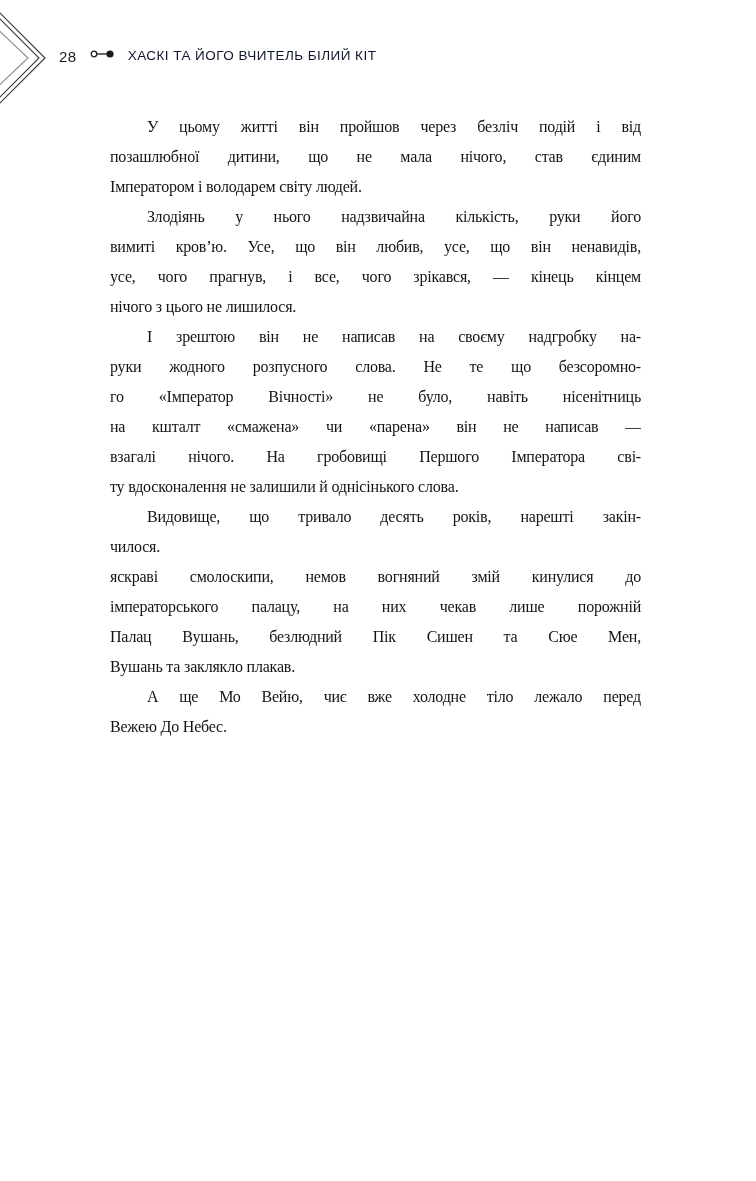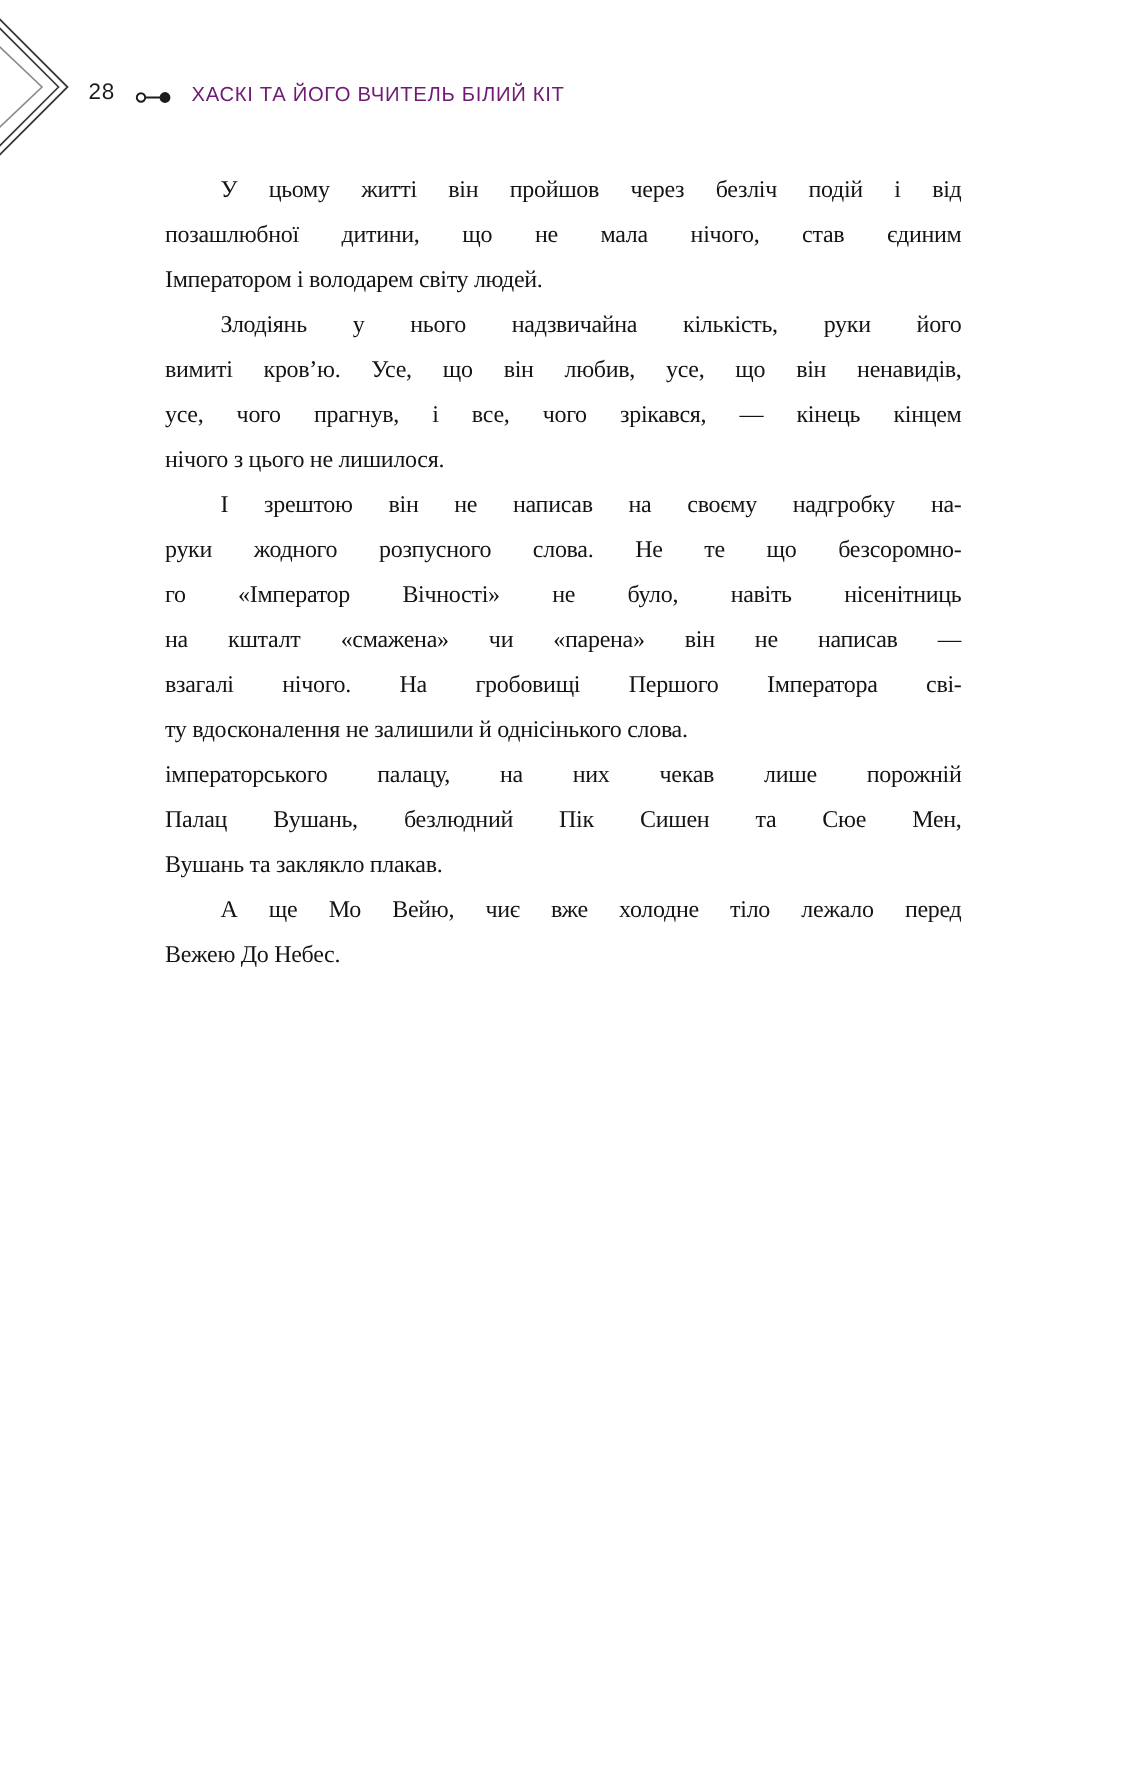--- a/index.html
+++ b/index.html
@@ -22,38 +22,38 @@
     height: 125px;
   }
 
   
   .header {
     position: absolute;
     left: 59px;
     top: 48px;
     height: 22px;
     display: flex;
-    align-items: flex-end;
+    align-items: flex-start;
   }
   .page-number {
     font-family: "Liberation Sans", sans-serif;
     font-size: 15px;
     letter-spacing: 0.5px;
     color: #1c1c1c;
   }
   .ornament {
     display: block;
     margin: 1px 13px 0 13px;
   }
   .header-title {
     font-family: "Liberation Sans", sans-serif;
     font-size: 13.5px;
     font-weight: 400;
     letter-spacing: 0.45px;
-    color: #701a75;
+    color: #0f172a;
     white-space: nowrap;
   }
 
   
   .text-block {
     position: absolute;
     left: 110px;
     top: 112px;
     width: 531px;
   }
@@ -104,20 +104,25 @@
     </div>
     <div class="para">
       <div class="line first">І зрештою він не написав на своєму надгробку на-</div>
       <div class="line">руки жодного розпусного слова. Не те що безсоромно-</div>
       <div class="line">го «Імператор Вічності» не було, навіть нісенітниць</div>
       <div class="line">на кшталт «смажена» чи «парена» він не написав —</div>
       <div class="line">взагалі нічого. На гробовищі Першого Імператора сві-</div>
       <div class="line last">ту вдосконалення не залишили й однісінького слова.</div>
     </div>
     <div class="para">
+      <div class="line first">Видовище, що тривало десять років, нарешті закін-</div>
+      <div class="line last">чилося.</div>
+    </div>
+    <div class="para">
+      <div class="line">яскраві смолоскипи, немов вогняний змій кинулися до</div>
       <div class="line">імператорського палацу, на них чекав лише порожній</div>
       <div class="line">Палац Вушань, безлюдний Пік Сишен та Сюе Мен,</div>
       <div class="line last">Вушань та заклякло плакав.</div>
     </div>
     <div class="para">
       <div class="line first">А ще Мо Вейю, чиє вже холодне тіло лежало перед</div>
       <div class="line last">Вежею До Небес.</div>
     </div>
   </div>
 

